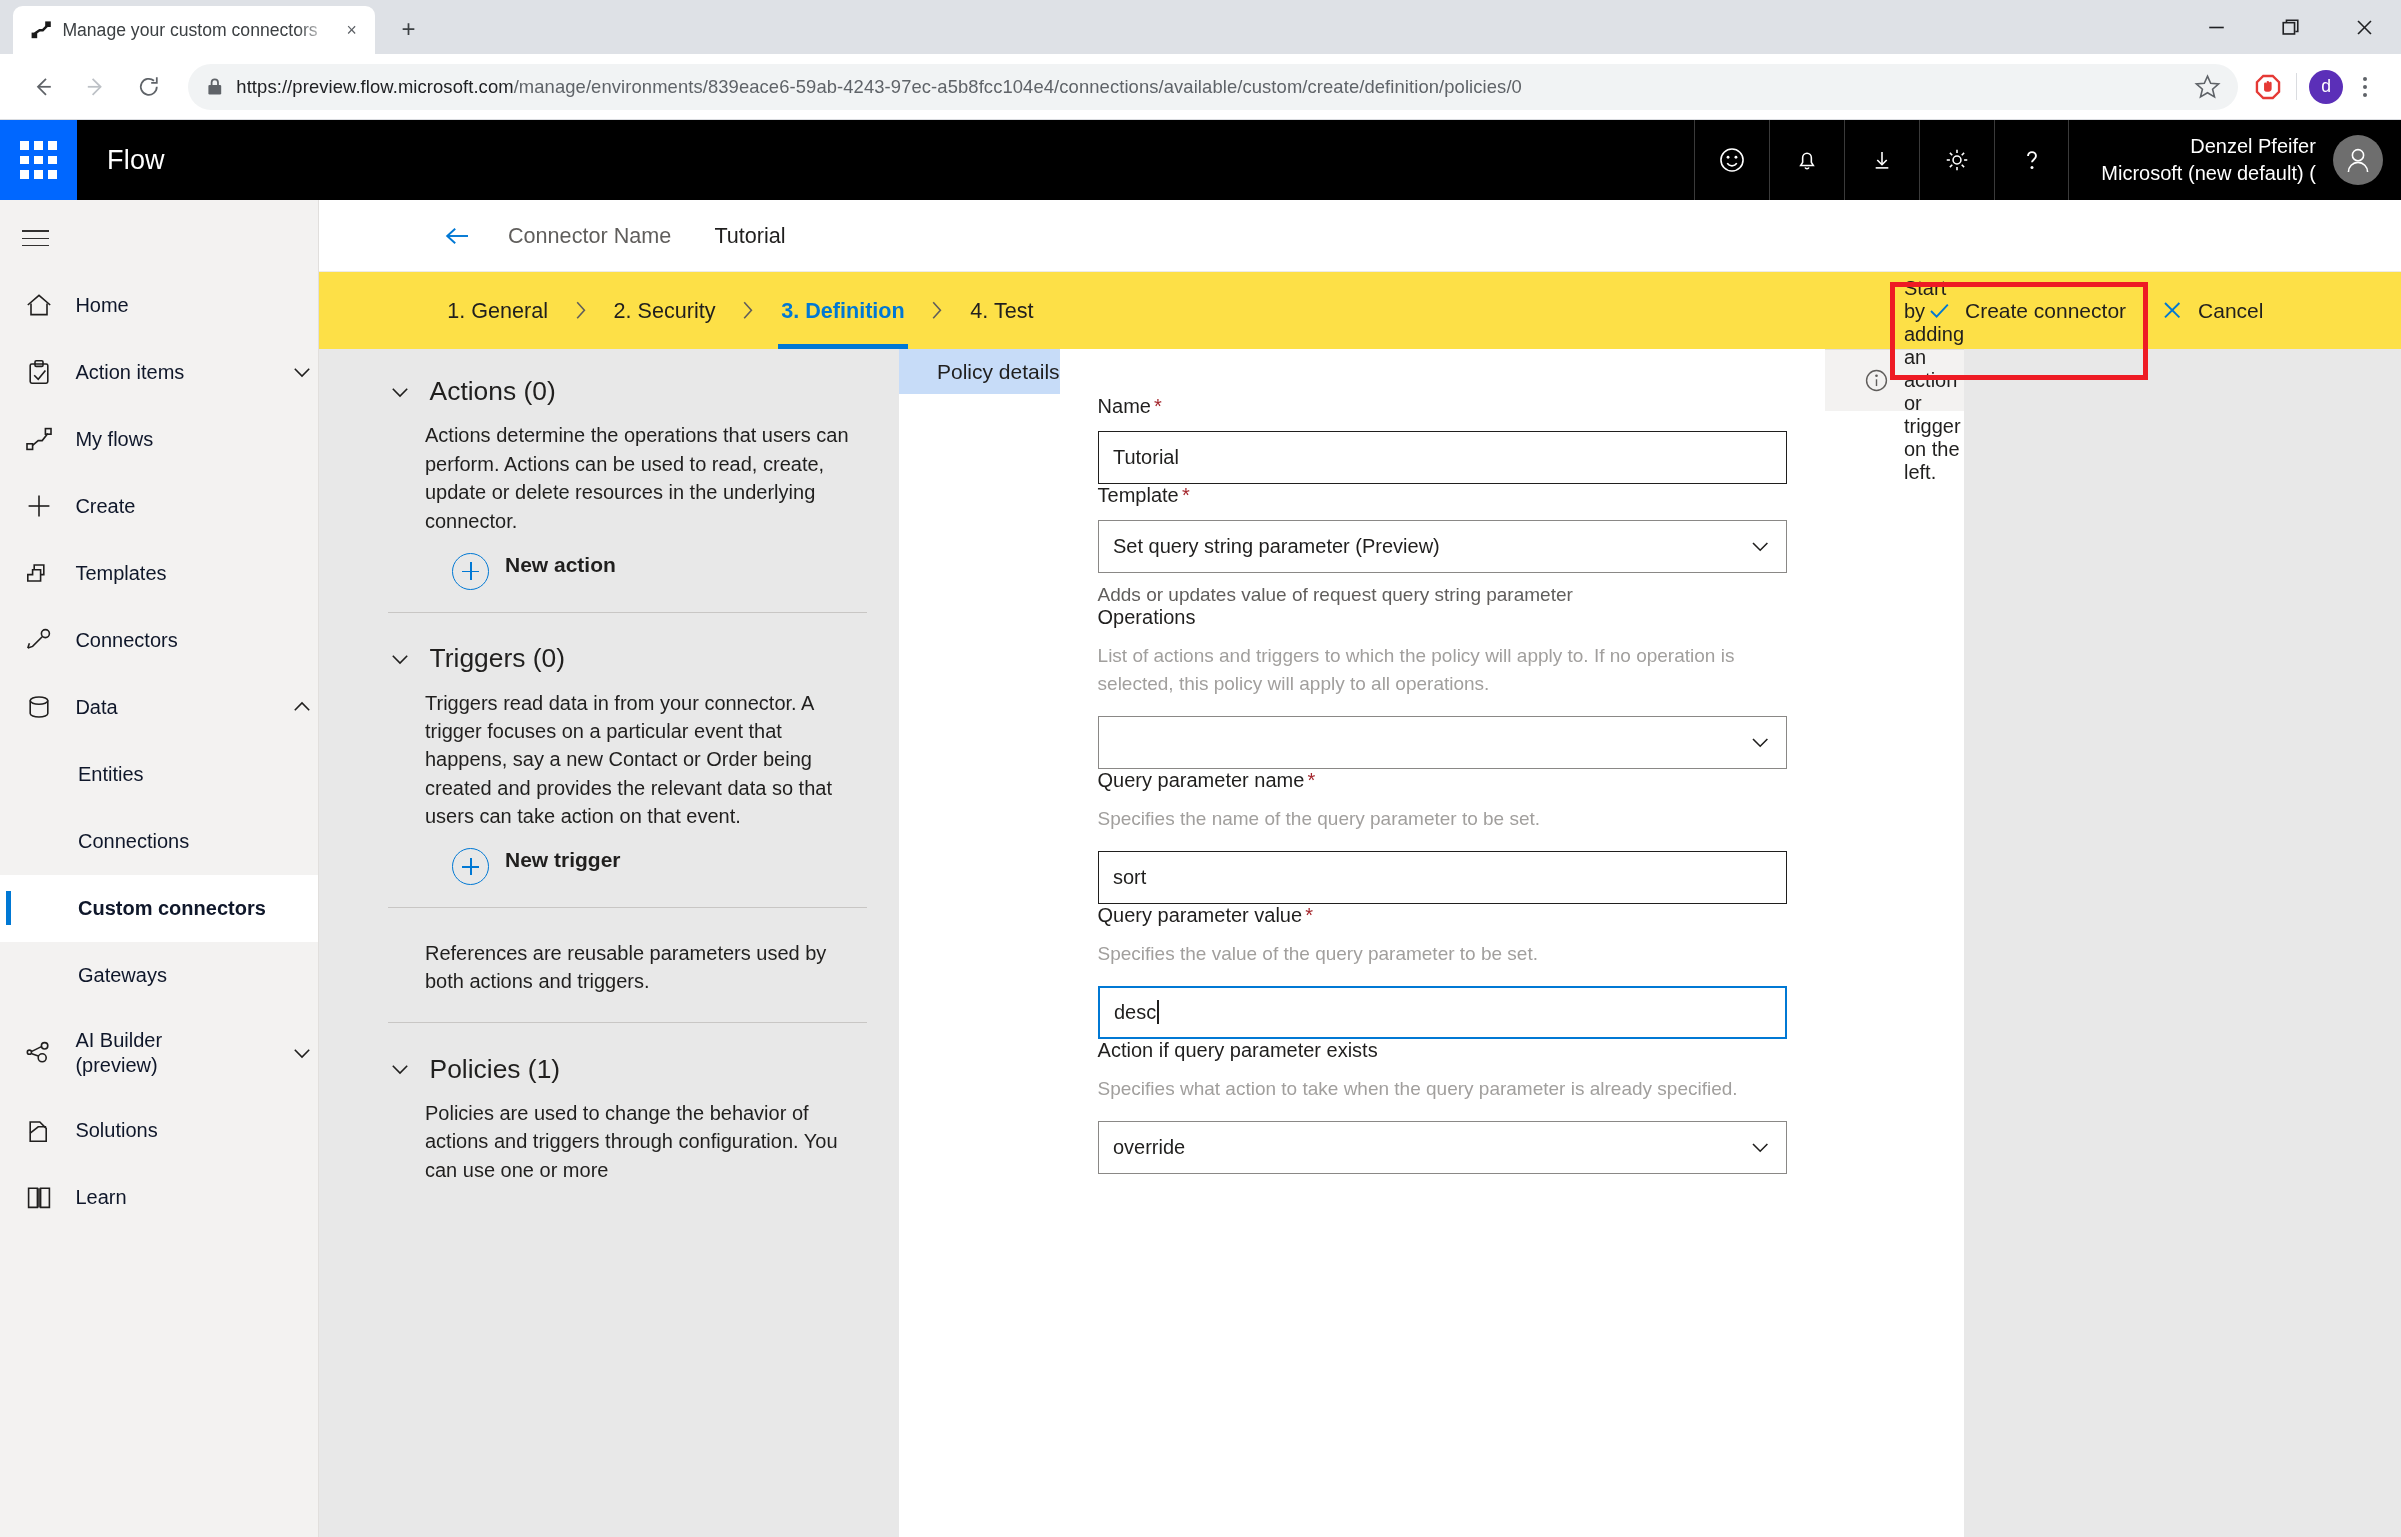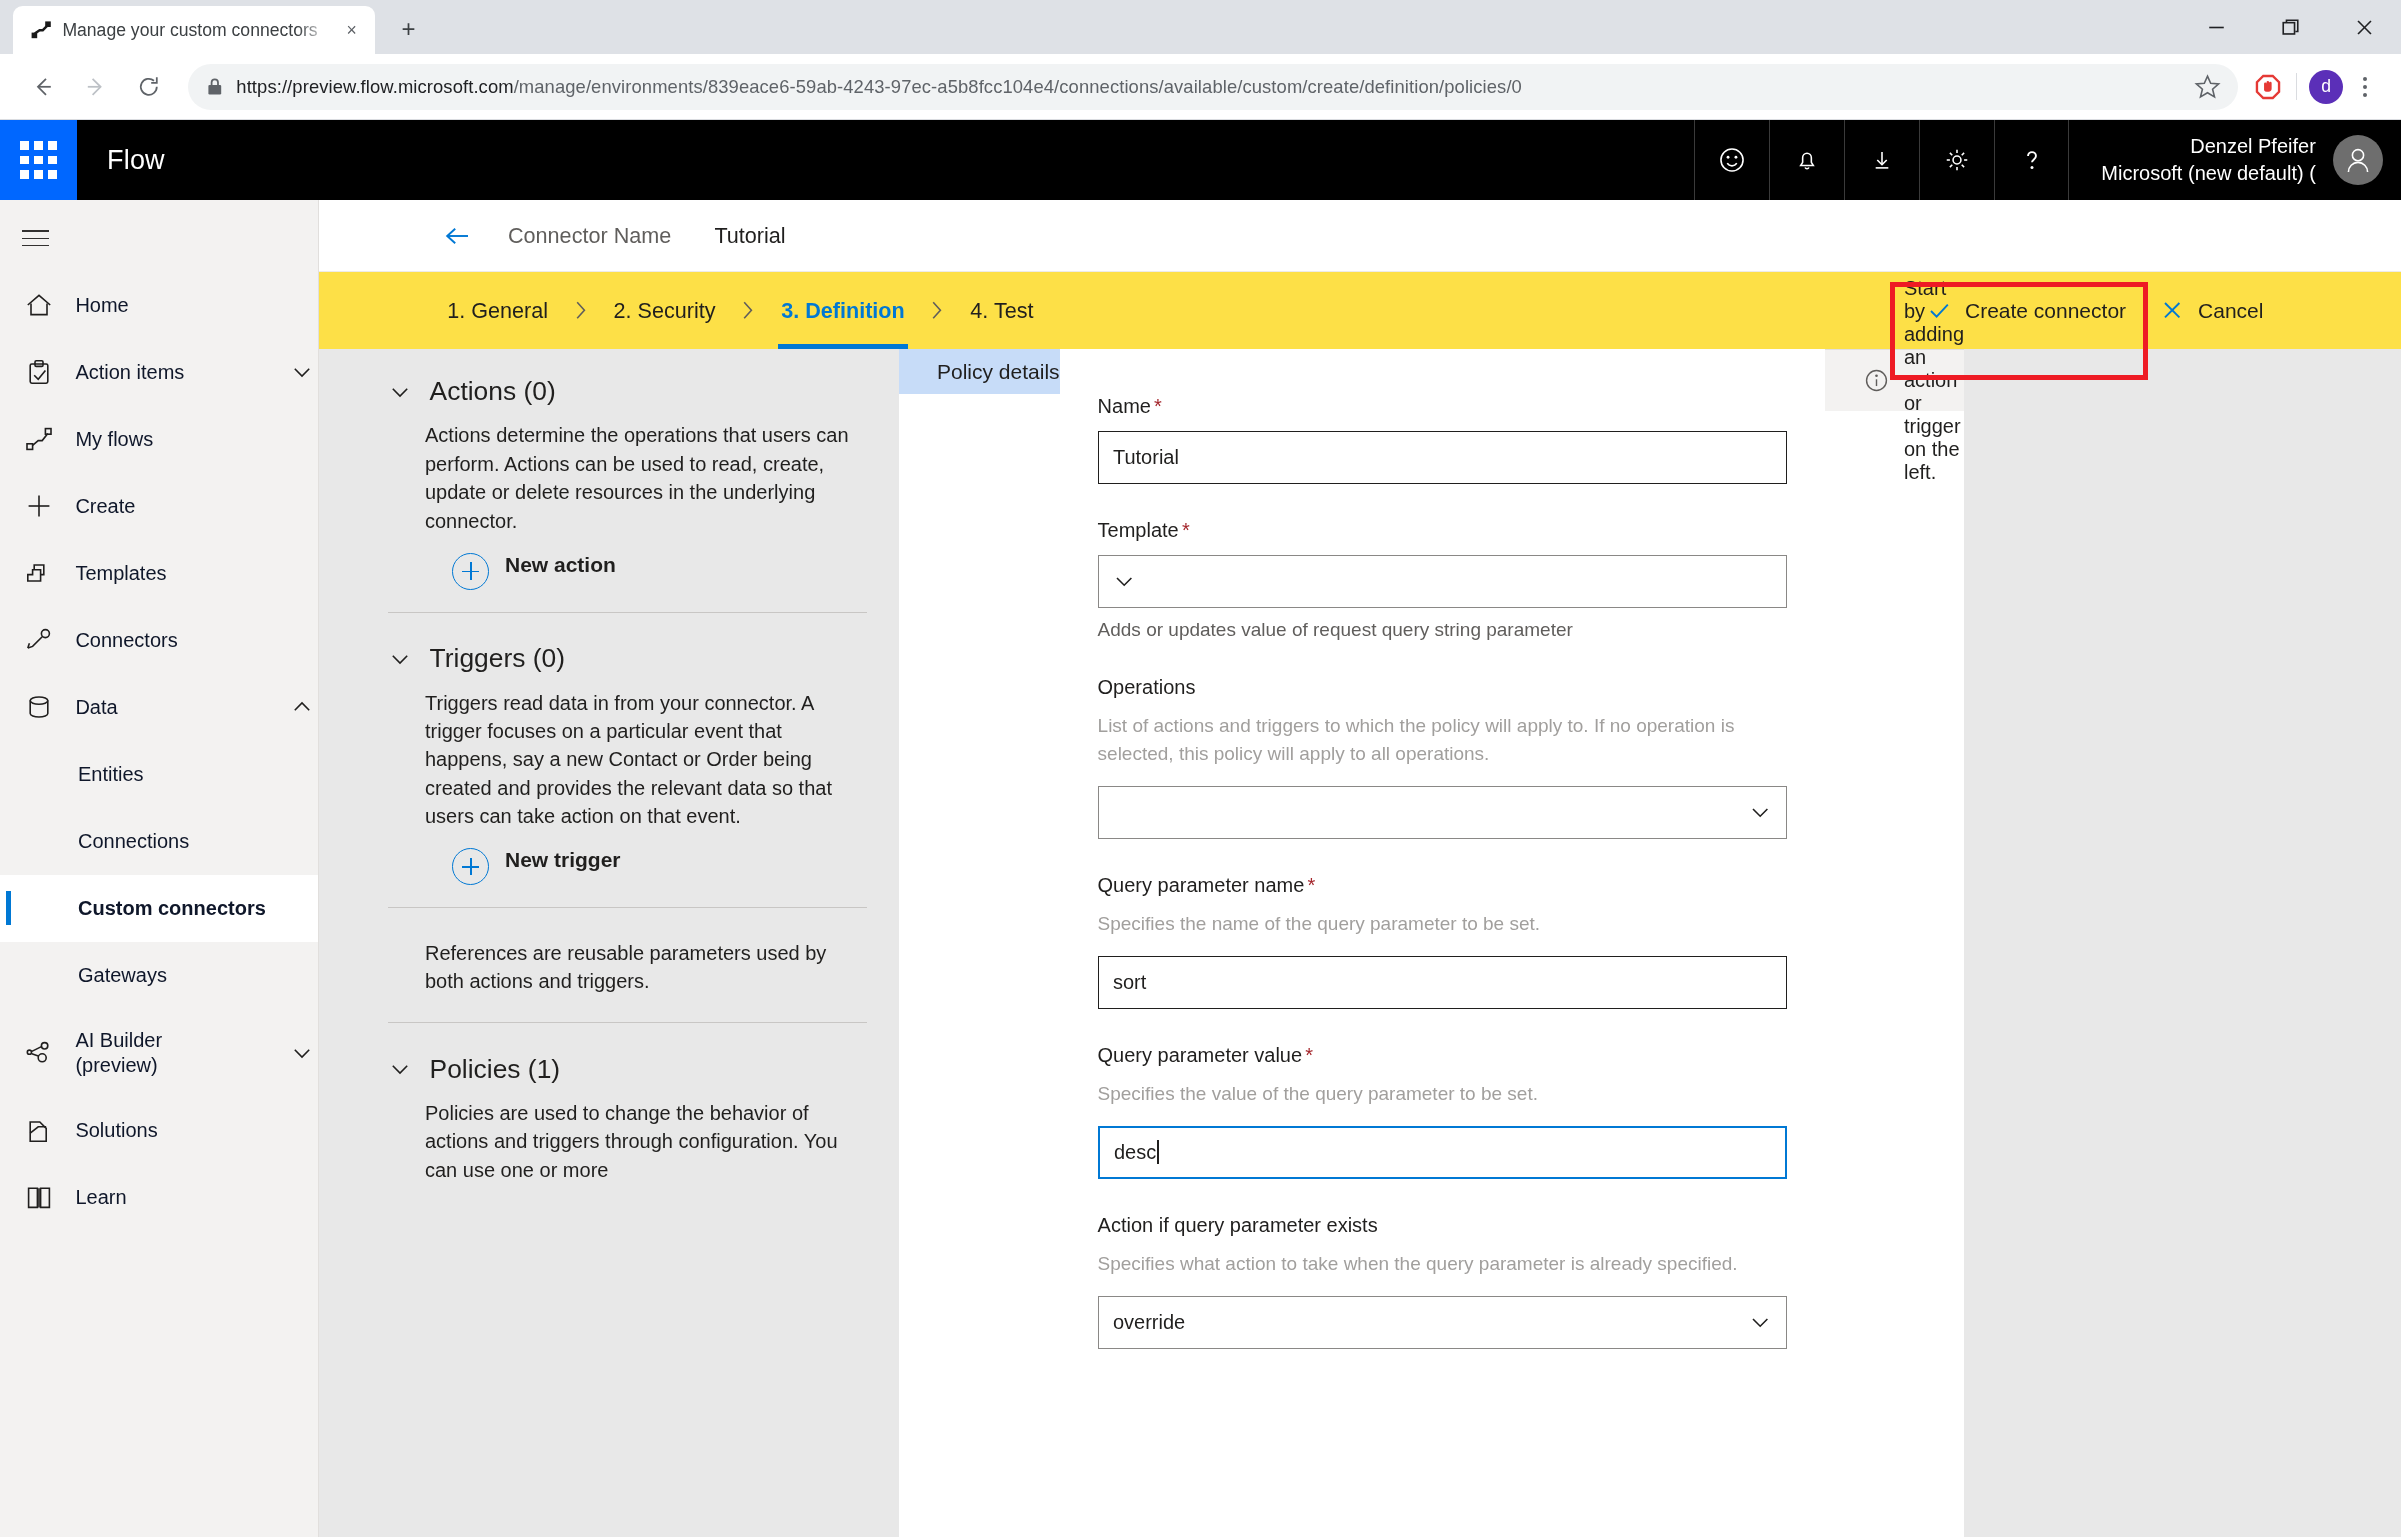--- a/index.html
+++ b/index.html
@@ -342,21 +342,21 @@
     padding-left: 38px;
     font-size: 21px;
     color: #201f1e;
   }
   .form-scroll {
     flex: 1;
     padding: 46px 38px 0 38px;
     overflow: hidden;
     min-height: 0;
   }
-  .field { margin-bottom: 35px; }
+  .field { }
   .f-label {
     font-size: 20px;
     color: #201f1e;
     margin-bottom: 12.8px;
   }
   .req { color: #a4262c; margin-left: 3.2px; }
   .f-help {
     font-size: 19px;
     color: #a19f9d;
     line-height: 1.5;
@@ -839,20 +839,21 @@
         <div class="form-scroll" id="form-fields">
             <div class="field">
               <div class="f-label">Name<span class="req">*</span></div>
               <div class="f-input">
                 <span>Tutorial</span>
               </div>
             </div>
             <div class="field">
               <div class="f-label">Template<span class="req">*</span></div>
               <div class="f-select">
+                <span class="sv">Set query string parameter (Preview)</span>
                 <span class="sc">
                   <svg width="22.4" height="22.4" viewBox="0 0 28 28">
                     <path d="M5 10 L14 19 L23 10" stroke="#201f1e" stroke-width="2" fill="none"></path>
                   </svg>
                 </span>
               </div>
               <div class="f-sub">Adds or updates value of request query string parameter</div>
             </div>
             <div class="field">
               <div class="f-label">Operations</div>

